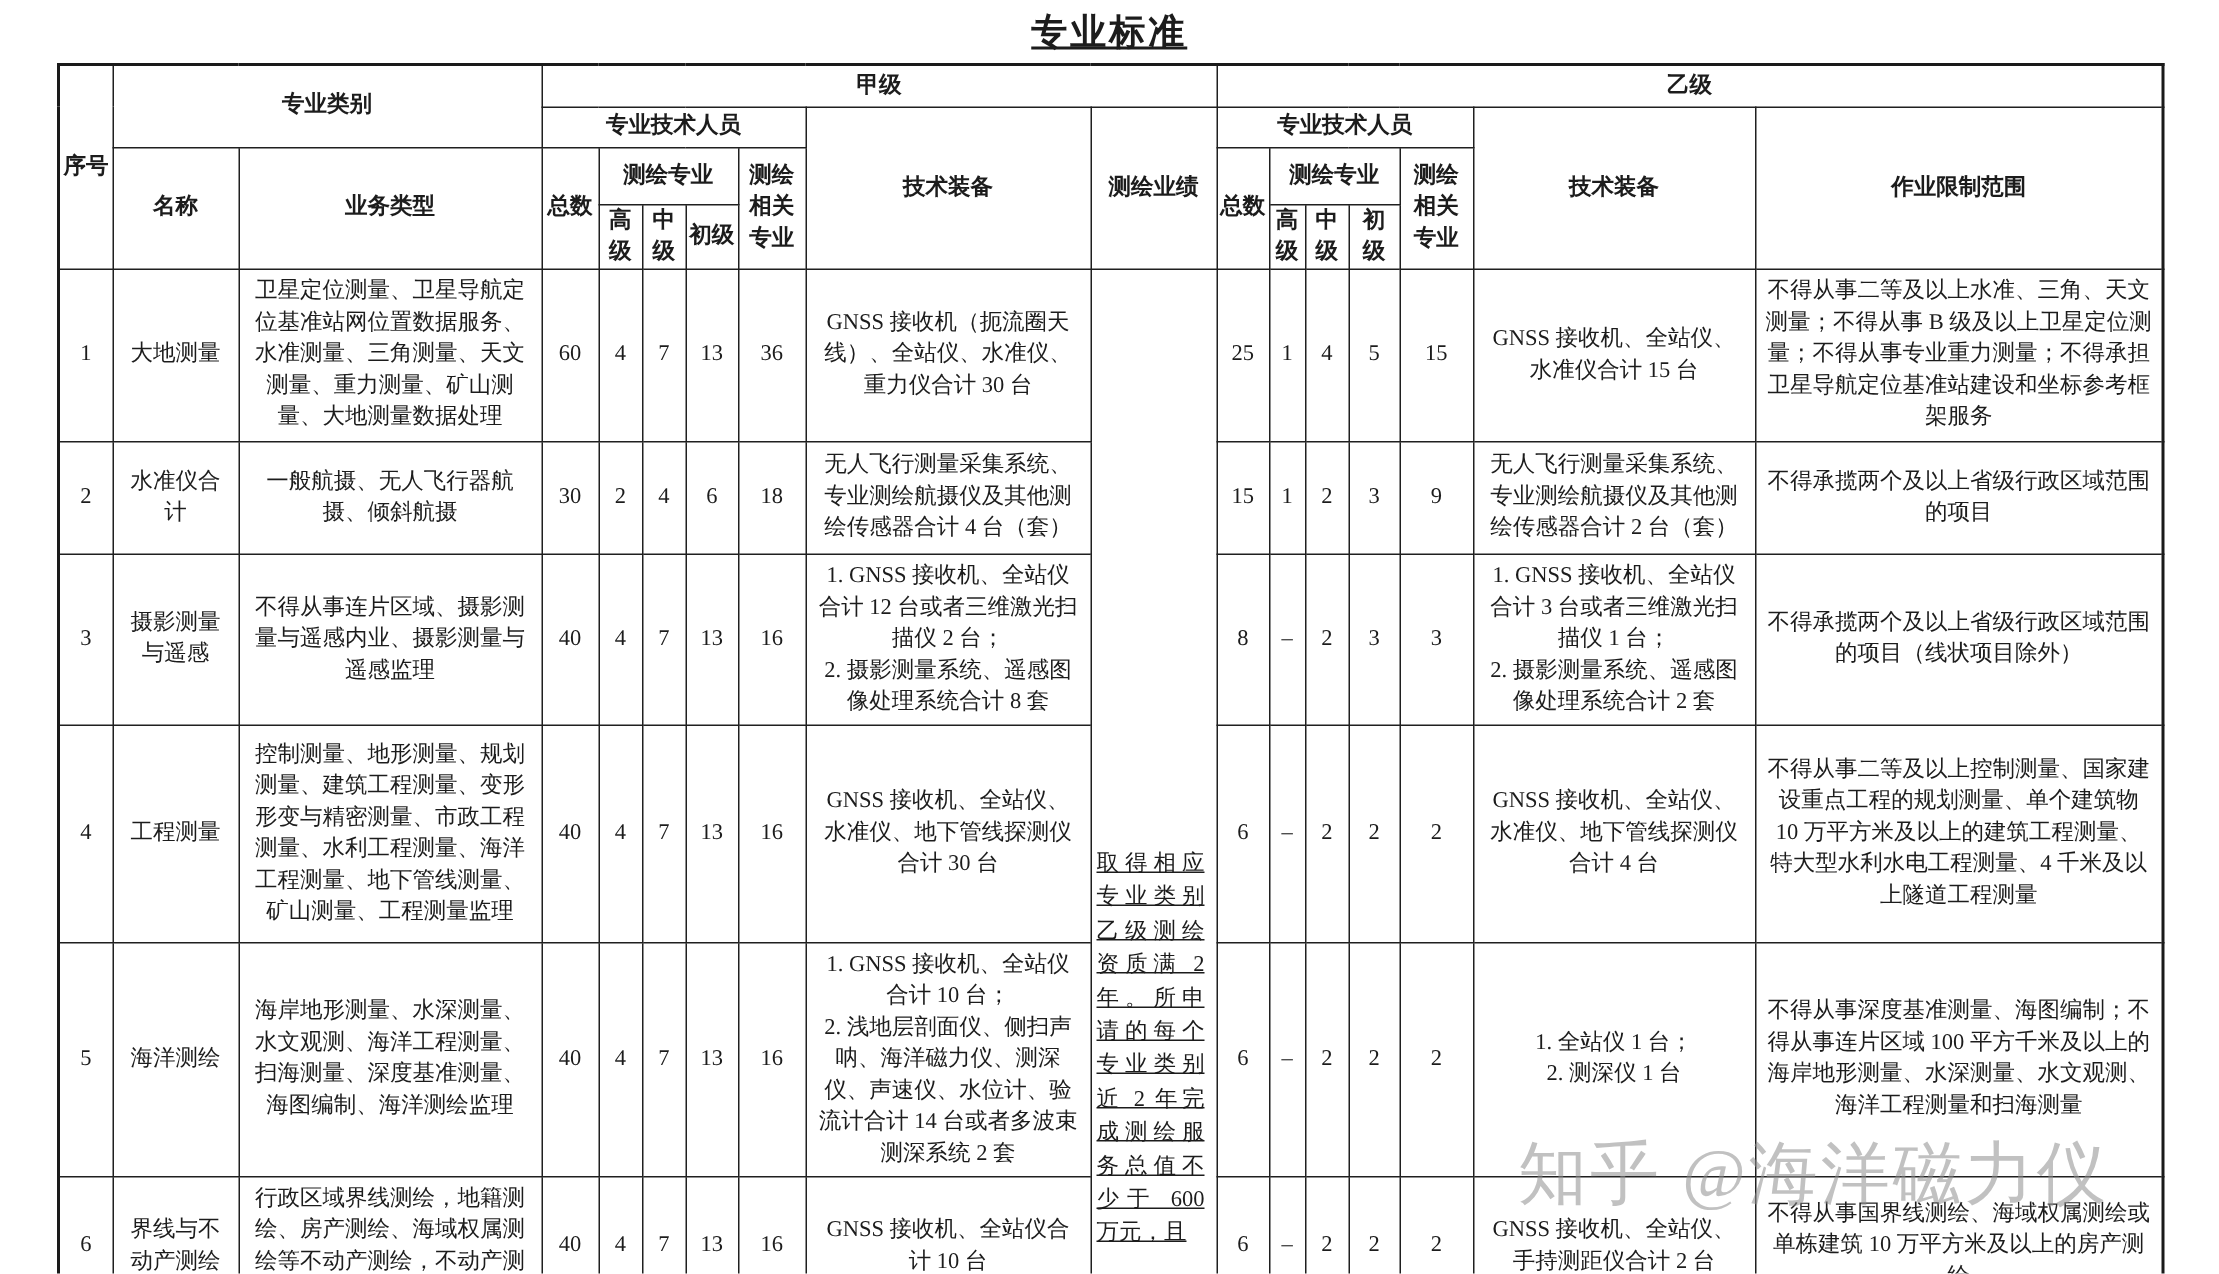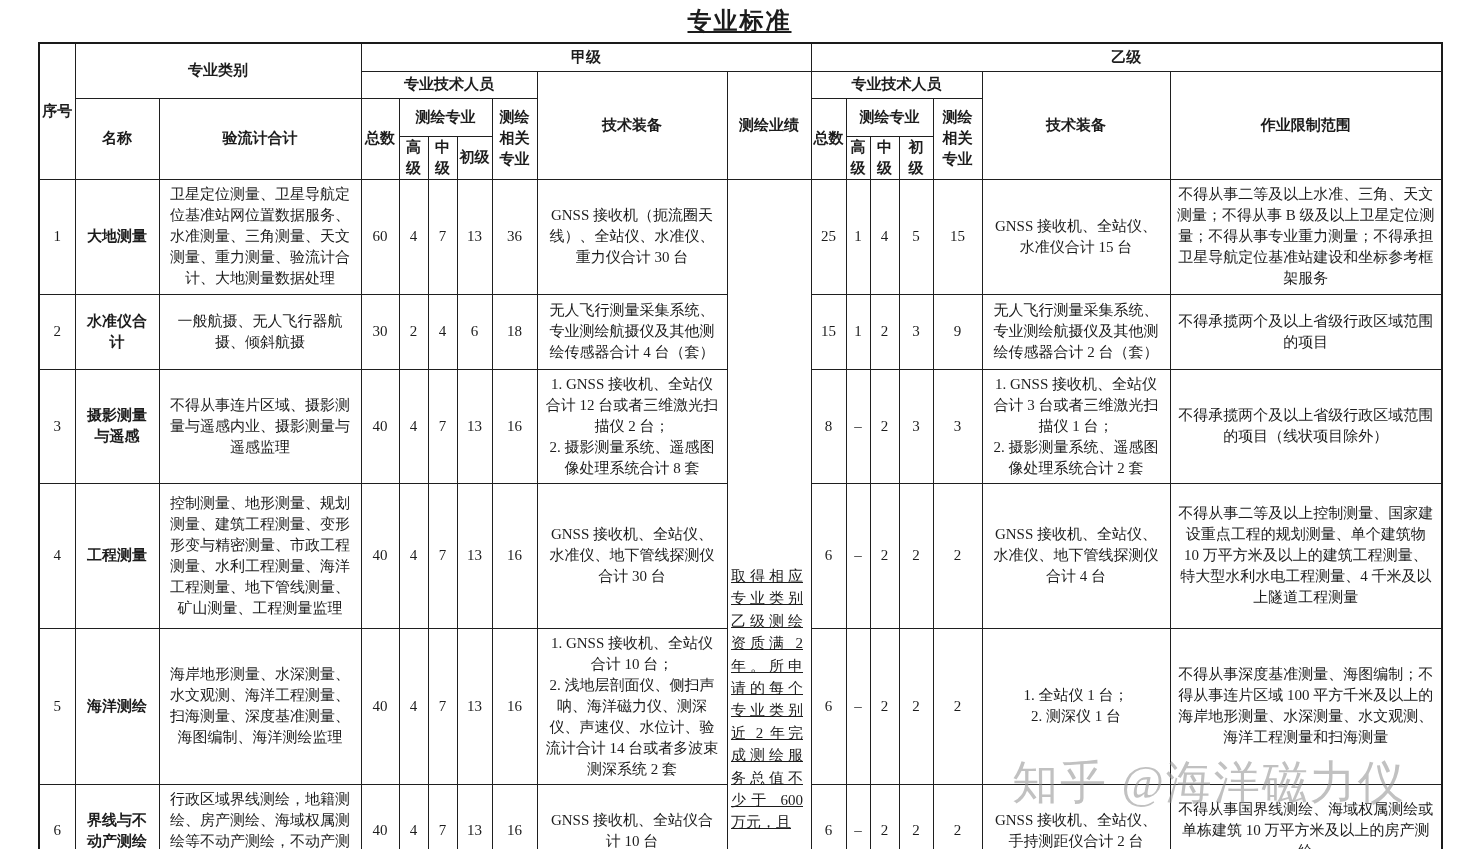--- a/index.html
+++ b/index.html
@@ -33,21 +33,21 @@
     line-height: 21px;
     overflow: hidden;
   }
   th { font-weight: bold; font-size: 16px; padding: 0 2px; line-height: 20px; }
   td.txt {
     text-align: left;
     padding: 4px 6px;
     text-align: justify;
     white-space: pre-line;
   }
-  td.name-cell { font-weight: bold; font-size: 16px; padding: 16px 9px; line-height: 24px; }
+  td.name-cell { font-weight: normal; font-size: 16px; padding: 16px 9px; line-height: 24px; }
   td.num { font-size: 15px; padding: 0 1px; }
   .perf-overlay {
     position: absolute;
     left: 731px; top: 565px; width: 72px;
     font-size: 15px; line-height: 22.4px;
     text-align: justify;
     text-justify: inter-character;
     text-decoration: underline;
   }
   .watermark {
@@ -99,42 +99,42 @@
     <th colspan="5">专业技术人员</th>
     <th rowspan="3">技术装备</th>
     <th rowspan="3">测绘业绩</th>
     <th colspan="5">专业技术人员</th>
     <th rowspan="3">技术装备</th>
     <th rowspan="3">作业限制范围</th>
   </tr>
 
   <tr style="height:38px">
     <th rowspan="2">名称</th>
-    <th rowspan="2">验流计合计</th>
+    <th rowspan="2">业务类型</th>
     <th rowspan="2">总数</th>
     <th colspan="3">测绘专业</th>
     <th rowspan="2">测绘相关专业</th>
     <th rowspan="2">总数</th>
     <th colspan="3">测绘专业</th>
     <th rowspan="2">测绘相关专业</th>
   </tr>
 
   <tr style="height:38px">
     <th>高级</th>
     <th>中级</th>
     <th>初级</th>
     <th>高级</th>
     <th>中级</th>
     <th>初级</th>
   </tr>
 
   <tr style="height:115px">
     <td class="num">1</td>
     <td class="name-cell">大地测量</td>
-    <td class="txt">卫星定位测量、卫星导航定位基准站网位置数据服务、水准测量、三角测量、天文测量、重力测量、验流计合计、大地测量数据处理</td>
+    <td class="txt">卫星定位测量、卫星导航定位基准站网位置数据服务、水准测量、三角测量、天文测量、重力测量、矿山测量、大地测量数据处理</td>
     <td class="num">60</td>
     <td class="num">4</td>
     <td class="num">7</td>
     <td class="num">13</td>
     <td class="num">36</td>
     <td class="txt">GNSS 接收机（扼流圈天线）、全站仪、水准仪、重力仪合计 30 台</td>
     <td rowspan="6"></td>
     <td class="num">25</td>
     <td class="num">1</td>
     <td class="num">4</td>

